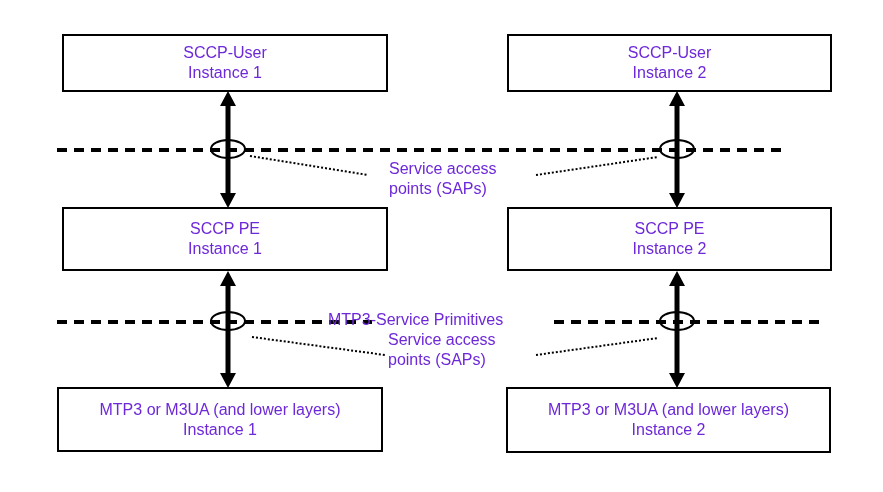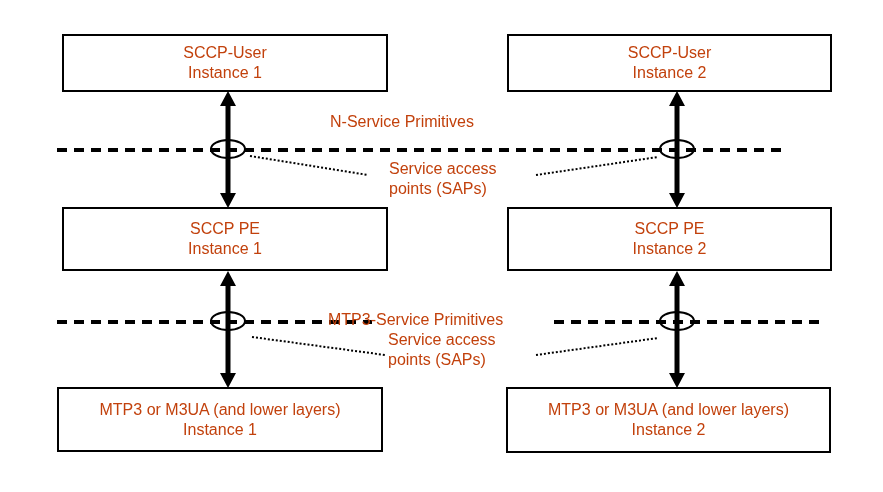--- a/index.html
+++ b/index.html
@@ -6,21 +6,21 @@
     margin: 0;
     padding: 0;
     background: #ffffff;
   }
   .canvas {
     position: relative;
     width: 883px;
     height: 492px;
     background: #ffffff;
     font-family: "Liberation Sans", sans-serif;
-    color: #c2410c;
+    color: #6d28d9;
     overflow: hidden;
   }
   .overlay {
     position: absolute;
     left: 0;
     top: 0;
     width: 883px;
     height: 492px;
   }
   .box {
@@ -120,21 +120,20 @@
   </div>
   <div class="box box-pe2">
     <span>SCCP PE</span>
     <span>Instance 2</span>
   </div>
   <div class="box box-mtp2">
     <span>MTP3 or M3UA (and lower layers)</span>
     <span>Instance 2</span>
   </div>
 
-  <div class="label label-nservice">N-Service Primitives</div>
 
   <div class="label label-sap-upper">
     <div>Service access</div>
     <div>points (SAPs)</div>
   </div>
 
   <div class="label label-mtp3service">MTP3-Service Primitives</div>
 
   <div class="label label-sap-lower">
     <div>Service access</div>

